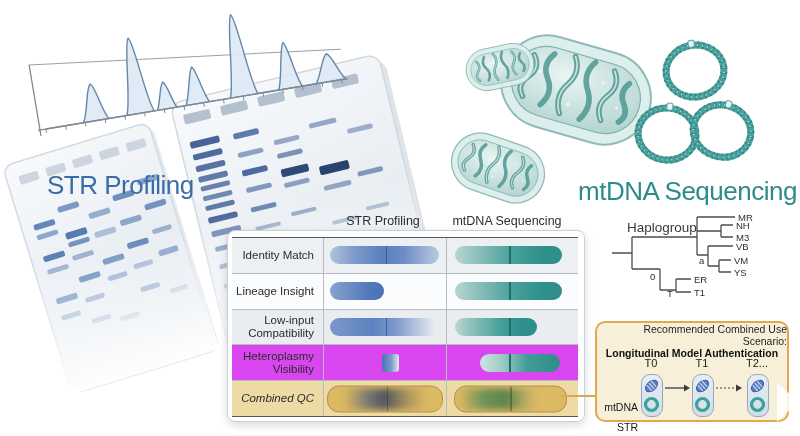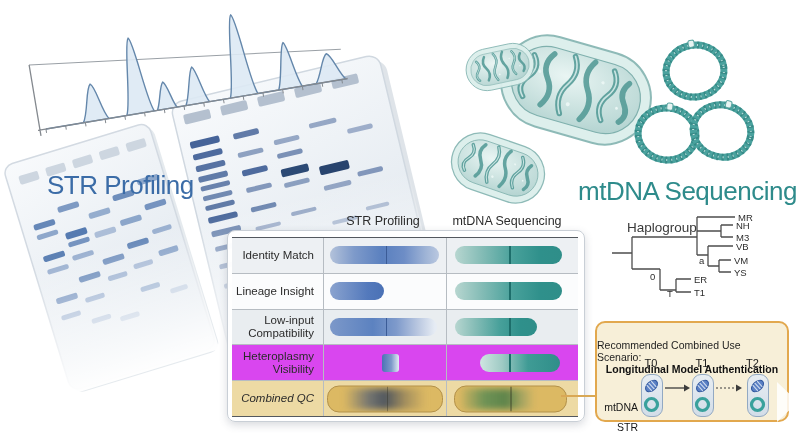--- a/index.html
+++ b/index.html
@@ -47,21 +47,21 @@
   .smudge.green{left:6%;width:66%;background:linear-gradient(90deg,rgba(95,140,85,.15) 0%,rgba(92,140,84,.85) 30%,rgba(80,126,72,.9) 60%,rgba(120,150,100,.45) 85%,rgba(210,190,130,0) 100%);}
   .tick.blue{background:#3b5c97;}
   .tick.teal{background:#1d6e6b;}
   .tick.dark{background:rgba(40,40,30,.35);}
 
   
   #connector{position:absolute;left:561px;top:395px;width:37px;height:0;
     border-top:2.5px solid #d9a855;z-index:5;}
   #scenario-box{position:absolute;left:595px;top:321px;width:190px;height:97px;z-index:6;
     background:#f7efd8;border:2px solid #e2a84e;border-radius:10px;}
-  #scenario-box .t1{margin-top:16px;text-align:left;font-size:10.5px;color:#1e1e1e;}
+  #scenario-box .t1{margin-top:0;text-align:right;font-size:10.5px;color:#1e1e1e;}
   #scenario-box .t2{text-align:center;font-size:10.5px;font-weight:bold;color:#111;}
   .tp-label{position:absolute;top:34px;width:40px;text-align:center;font-size:11px;color:#1c1c1c;}
   #tp0{left:34px;} #tp1{left:85px;} #tp2{left:140px;}
   .sample-card{position:absolute;top:51px;width:22px;height:43px;border-radius:9px;
     background:linear-gradient(180deg,#e7edf2,#d3dde8);border:1.5px solid #92a9c3;box-sizing:border-box;}
   #card0{left:44px;} #card1{left:95px;} #card2{left:150px;}
   .row-label{position:absolute;left:0;width:41px;text-align:right;font-size:10.5px;color:#161616;}
   #lab-str{top:59px;margin-top:39px;} #lab-mtdna{top:78px;}
   .tl-arrow{position:absolute;top:60px;}
   #arrow1{left:67px;} #arrow2{left:118px;}

